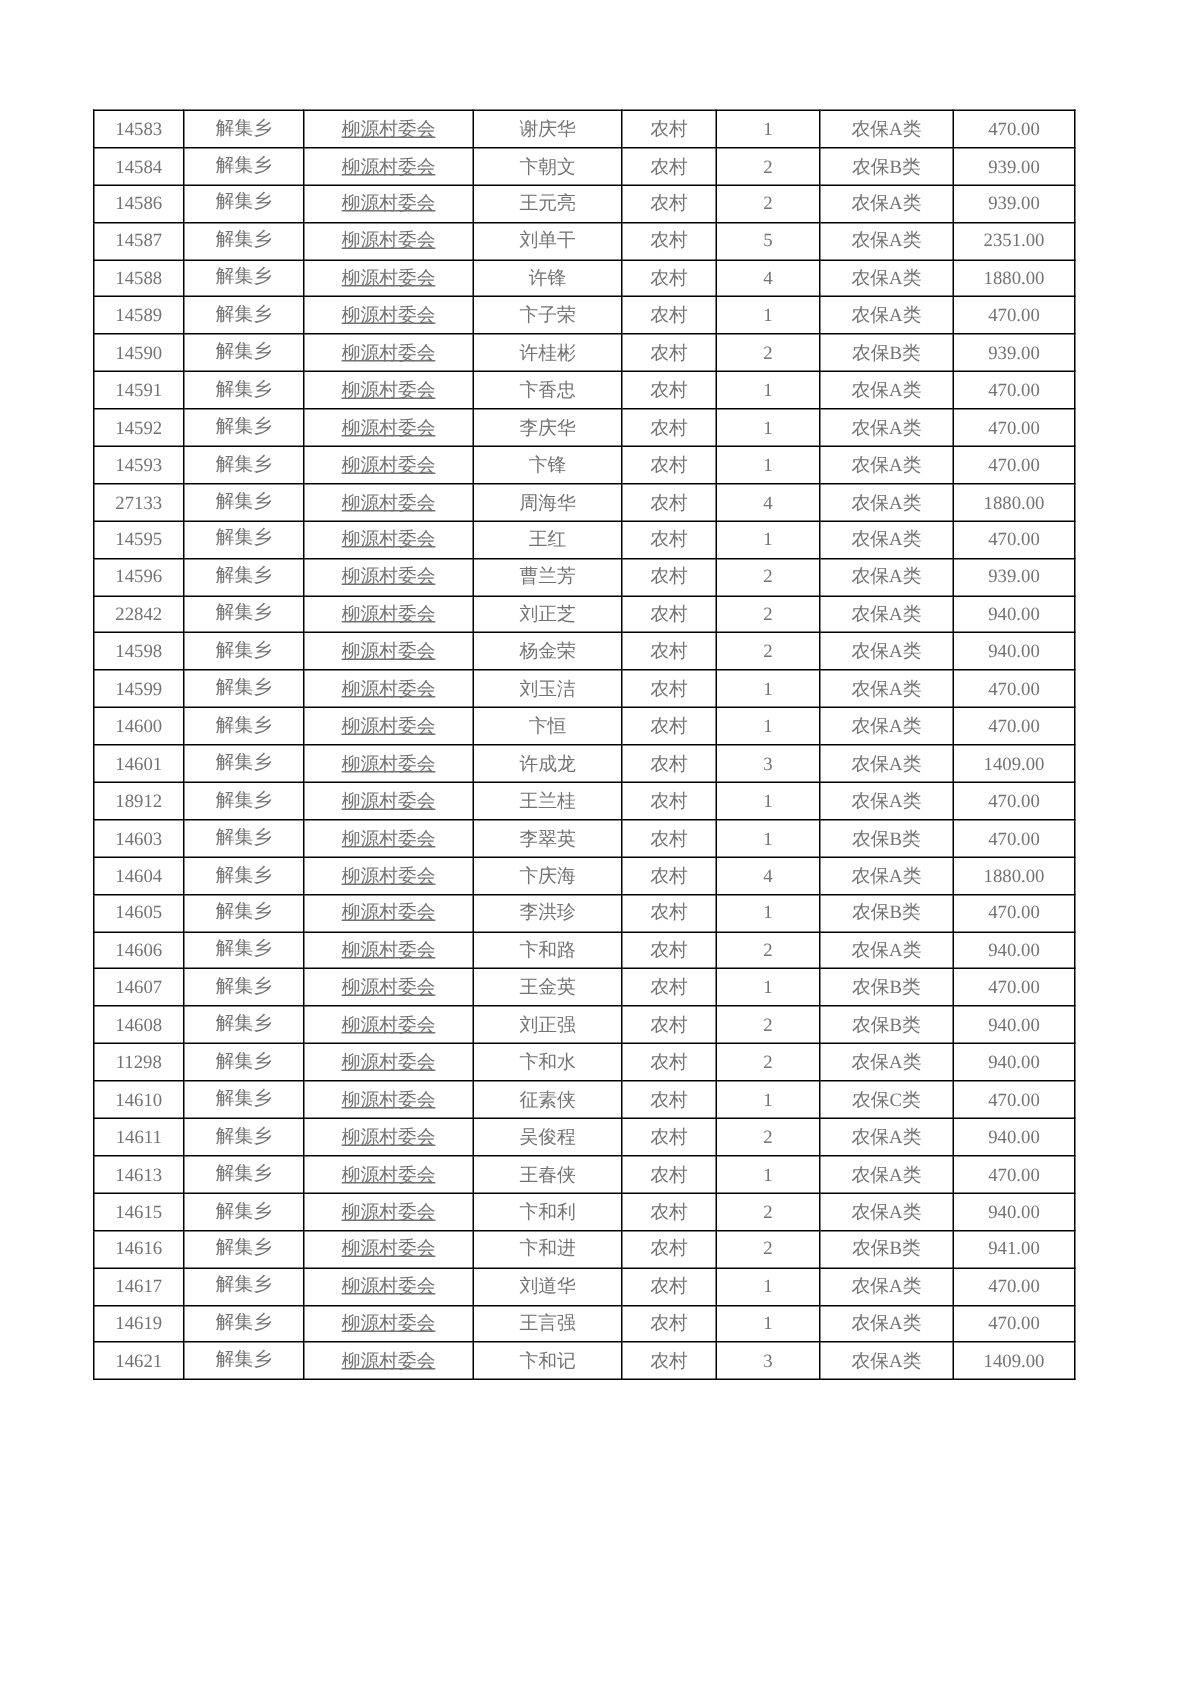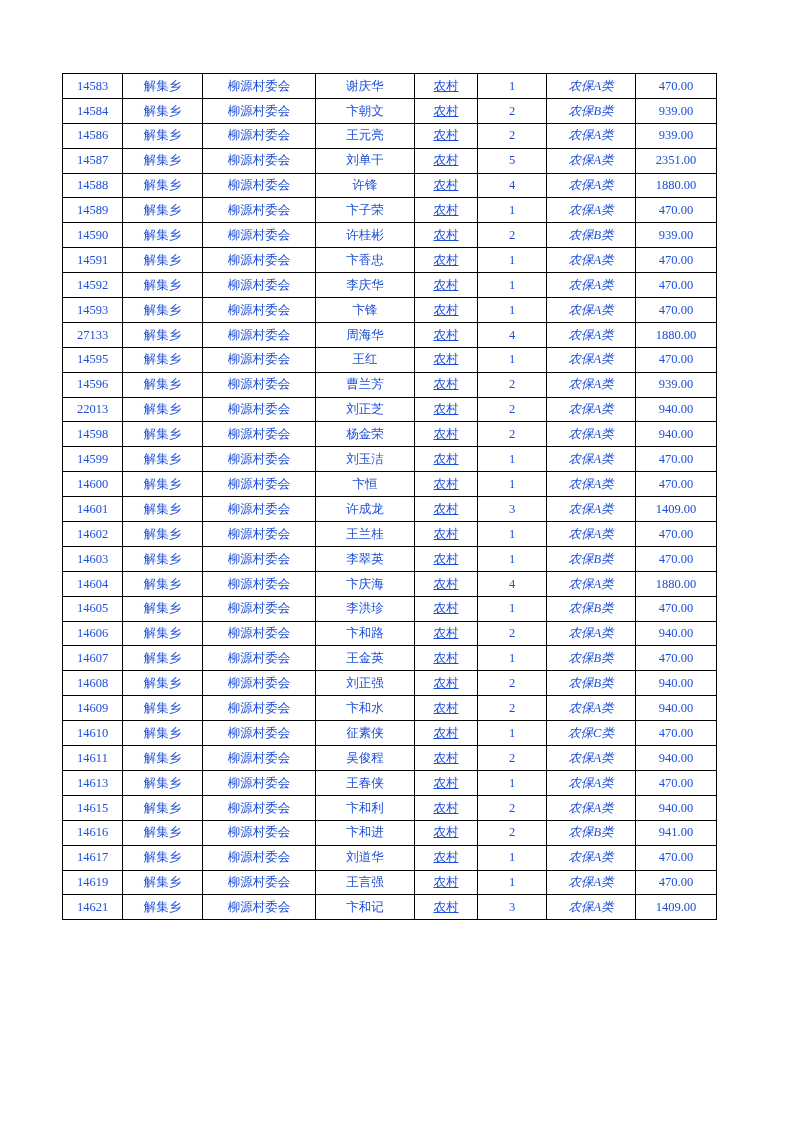--- a/index.html
+++ b/index.html
@@ -18,41 +18,41 @@
     width: 793px;
     height: 1122px;
     background: #ffffff;
     box-sizing: border-box;
     padding: 73px 0 0 62px;
   }
   table.roster {
     border-collapse: collapse;
     table-layout: fixed;
     width: 626px;
-    color: #1d4ed8;
+    color: #737373;
     font-size: 12.5px;
     padding-left: 24px;
   }
   table.roster td {
     border: 1px solid #000000;
     height: 23.9px;
     padding: 0 2px;
     text-align: center;
     vertical-align: middle;
     white-space: nowrap;
     overflow: hidden;
     line-height: 1;
   }
   td.col-0 { width: 55px; }
-  td.col-1 { width: 75px; }
-  td.col-2 { width: 108px; }
+  td.col-1 { width: 75px; font-family: Liberation Mono, monospace; }
+  td.col-2 { width: 108px; text-decoration: underline; }
   td.col-3 { width: 94px; }
-  td.col-4 { width: 58px; text-decoration: underline; }
+  td.col-4 { width: 58px; }
   td.col-5 { width: 64px; }
-  td.col-6 { width: 84px; font-style: italic; }
+  td.col-6 { width: 84px; }
   td.col-7 { width: 76px; }
 </style>
 </head>
 <body>
 
 <div class="page">
   <table class="roster">
     <tbody>
         <tr>
           <td class="col-0">14583</td>
@@ -178,21 +178,21 @@
           <td class="col-0">14596</td>
           <td class="col-1">解集乡</td>
           <td class="col-2">柳源村委会</td>
           <td class="col-3">曹兰芳</td>
           <td class="col-4">农村</td>
           <td class="col-5">2</td>
           <td class="col-6">农保A类</td>
           <td class="col-7">939.00</td>
         </tr>
         <tr>
-          <td class="col-0">22013</td>
+          <td class="col-0">22842</td>
           <td class="col-1">解集乡</td>
           <td class="col-2">柳源村委会</td>
           <td class="col-3">刘正芝</td>
           <td class="col-4">农村</td>
           <td class="col-5">2</td>
           <td class="col-6">农保A类</td>
           <td class="col-7">940.00</td>
         </tr>
         <tr>
           <td class="col-0">14598</td>
@@ -228,21 +228,21 @@
           <td class="col-0">14601</td>
           <td class="col-1">解集乡</td>
           <td class="col-2">柳源村委会</td>
           <td class="col-3">许成龙</td>
           <td class="col-4">农村</td>
           <td class="col-5">3</td>
           <td class="col-6">农保A类</td>
           <td class="col-7">1409.00</td>
         </tr>
         <tr>
-          <td class="col-0">14602</td>
+          <td class="col-0">18912</td>
           <td class="col-1">解集乡</td>
           <td class="col-2">柳源村委会</td>
           <td class="col-3">王兰桂</td>
           <td class="col-4">农村</td>
           <td class="col-5">1</td>
           <td class="col-6">农保A类</td>
           <td class="col-7">470.00</td>
         </tr>
         <tr>
           <td class="col-0">14603</td>
@@ -298,21 +298,21 @@
           <td class="col-0">14608</td>
           <td class="col-1">解集乡</td>
           <td class="col-2">柳源村委会</td>
           <td class="col-3">刘正强</td>
           <td class="col-4">农村</td>
           <td class="col-5">2</td>
           <td class="col-6">农保B类</td>
           <td class="col-7">940.00</td>
         </tr>
         <tr>
-          <td class="col-0">14609</td>
+          <td class="col-0">11298</td>
           <td class="col-1">解集乡</td>
           <td class="col-2">柳源村委会</td>
           <td class="col-3">卞和水</td>
           <td class="col-4">农村</td>
           <td class="col-5">2</td>
           <td class="col-6">农保A类</td>
           <td class="col-7">940.00</td>
         </tr>
         <tr>
           <td class="col-0">14610</td>

